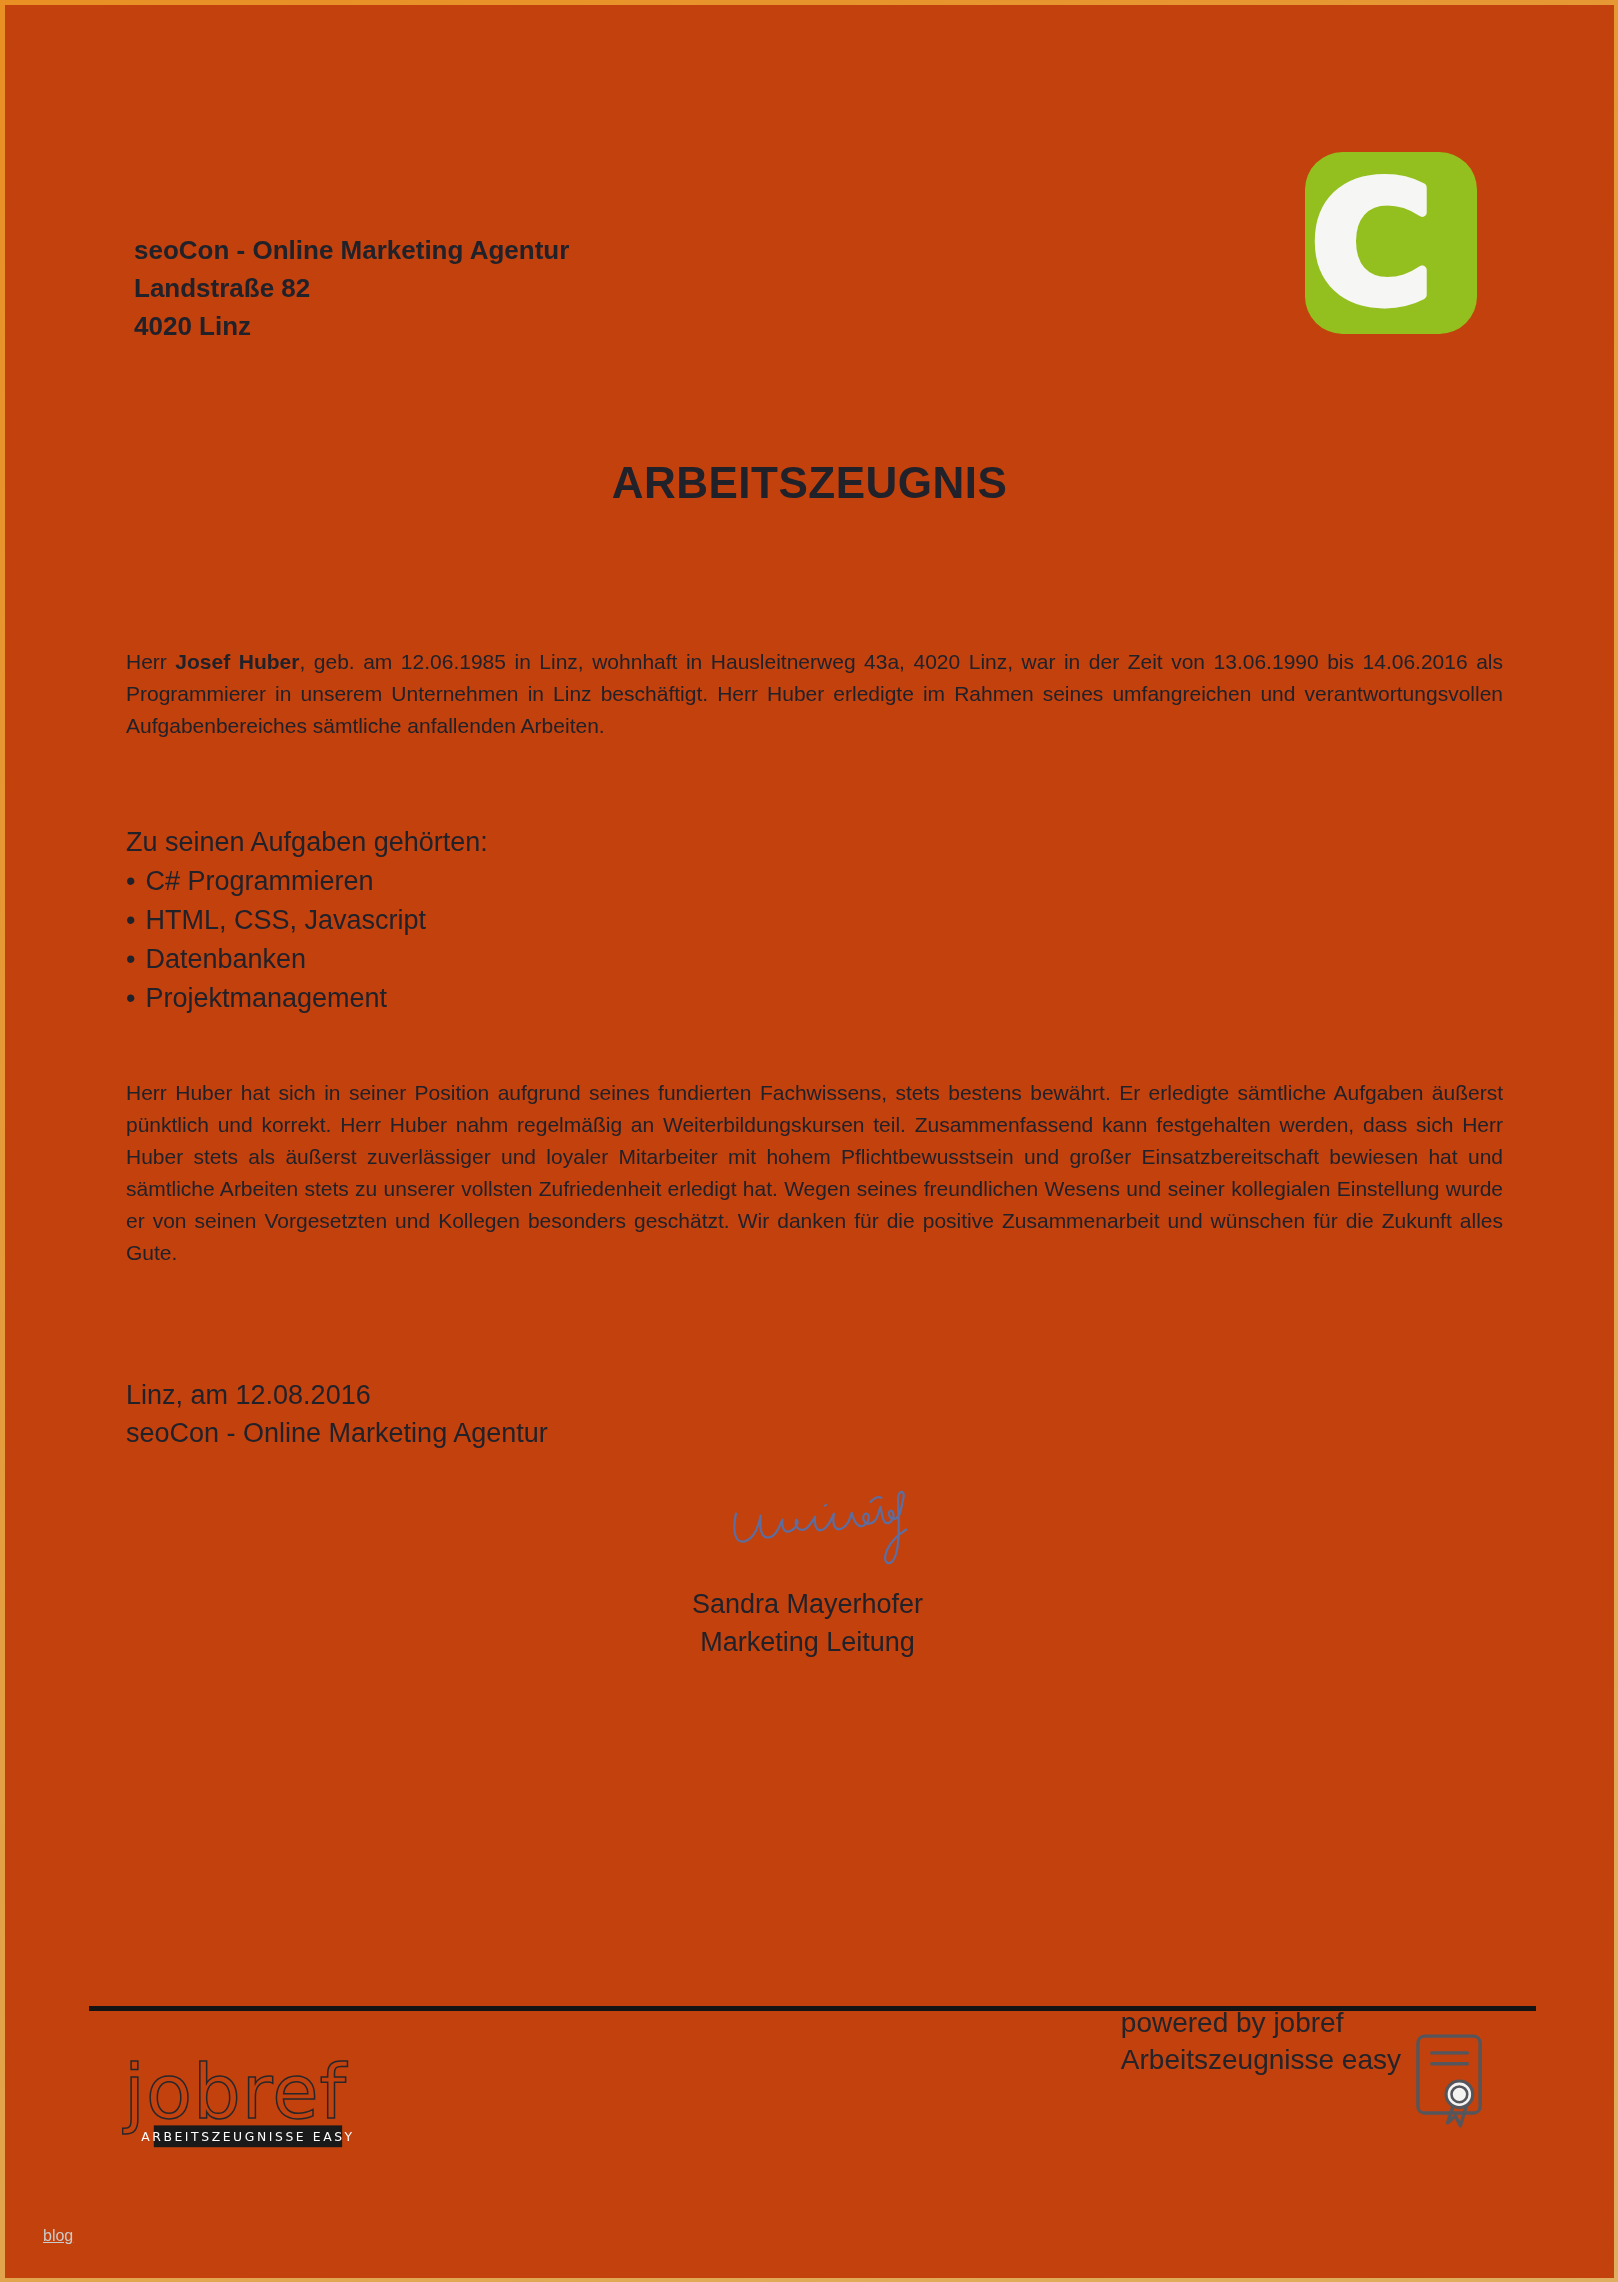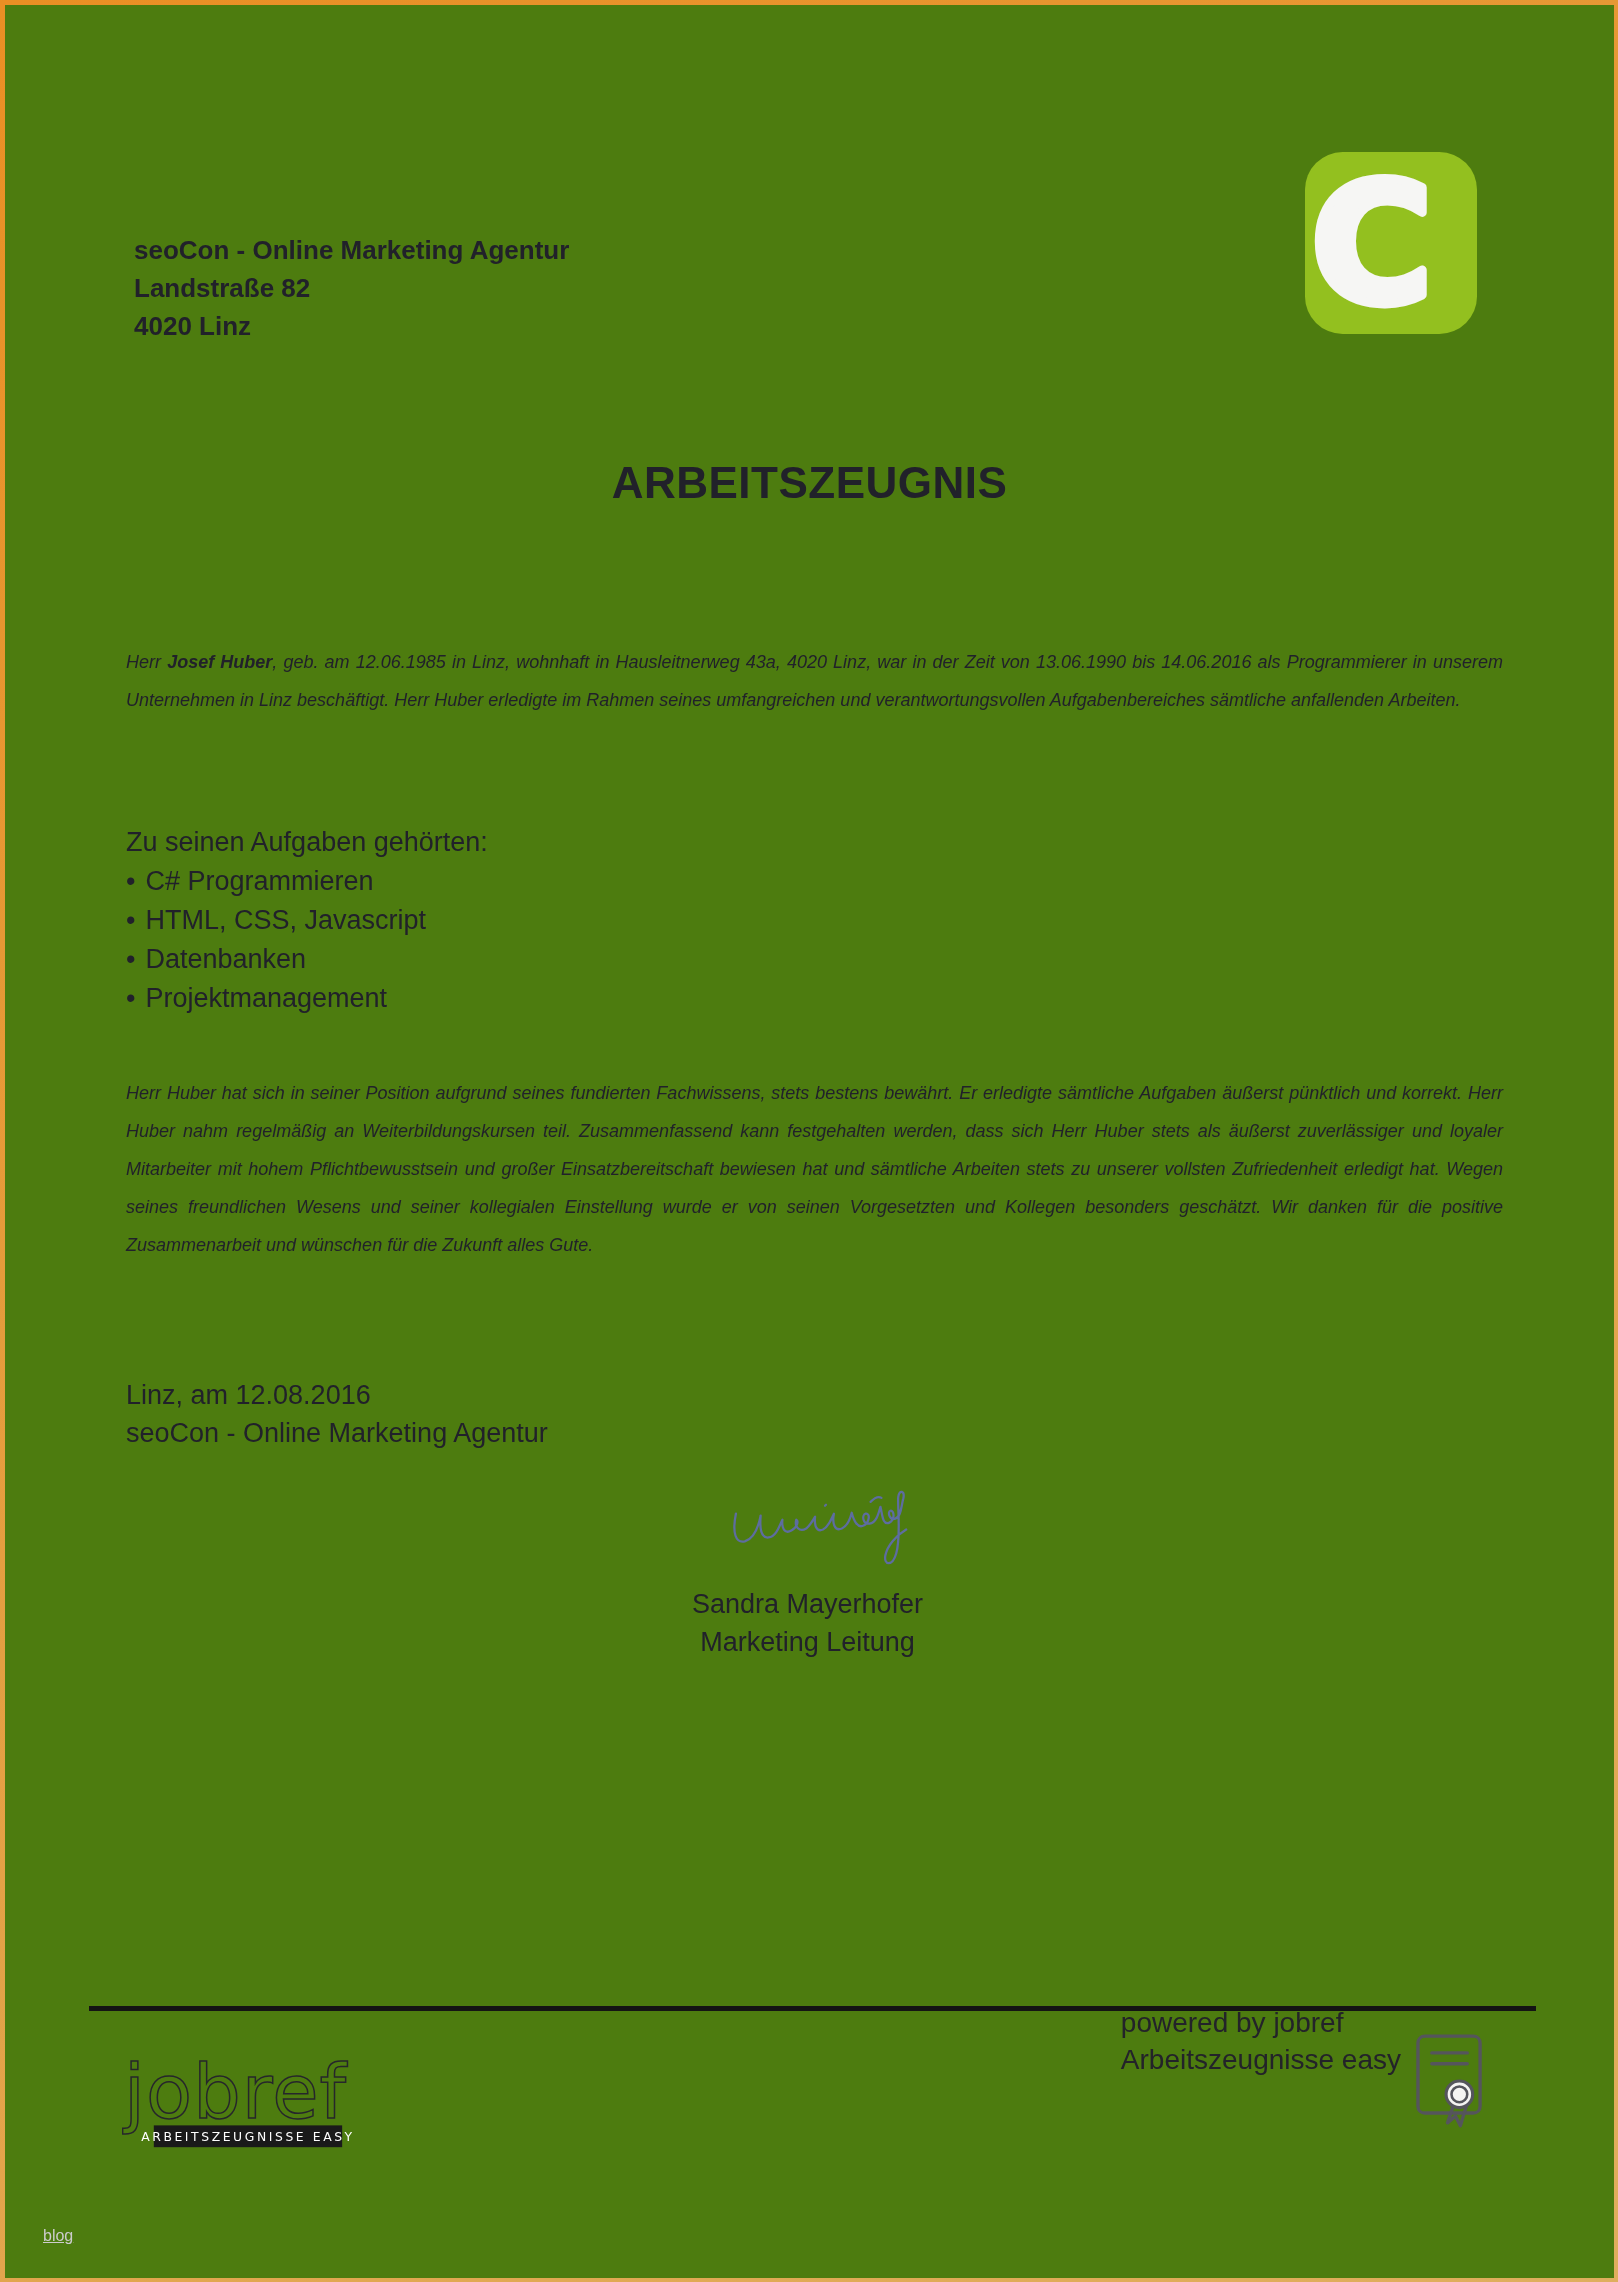--- a/index.html
+++ b/index.html
@@ -1,34 +1,34 @@
 <!DOCTYPE html>
 <html><head>
 <meta charset="utf-8">
 <style>
   html,body{margin:0;padding:0;background:#e9e9e9;}
   .page{
     position:relative;
     width:1619px;height:2283px;
     box-sizing:border-box;
-    background:#4d7c0f;
+    background:#c2410c;
     border:5px solid #e2943a;
     border-image:linear-gradient(150deg,#e98f24,#dfae5e) 1;
     overflow:hidden;
     font-family:"Liberation Sans","DejaVu Sans",sans-serif;
     color:#21212a;
   }
   .abs{position:absolute;}
   
   .sender{left:129px;top:226px;font-size:26px;font-weight:bold;line-height:38px;}
   .logo-c{left:1300px;top:147px;width:172px;height:182px;}
   
   .doc-title{left:0;right:0;top:453px;text-align:center;font-size:44px;font-weight:bold;letter-spacing:0.5px;}
   
-  .para{left:121px;width:1377px;font-size:18px;line-height:38px;text-align:justify;font-style:italic;}
+  .para{left:121px;width:1377px;font-size:21px;line-height:32px;text-align:justify;}
   .intro{top:620px;}
   .tasks{left:121px;top:818px;font-size:27px;line-height:39px;}
   .task-row{display:flex;gap:10px;}
   .assessment{top:1051px;}
   .closing{left:121px;top:1350px;font-size:27px;line-height:38px;margin-top:21px;}
   .signature-svg{left:721px;top:1481px;}
   .signer{left:0;right:4px;top:1580px;text-align:center;font-size:27px;line-height:38px;}
   
   .divider{left:84px;top:2001px;width:1447px;height:5px;background:#141414;}
   .jobref-logo{left:117px;top:2026px;margin-top:24px;}

